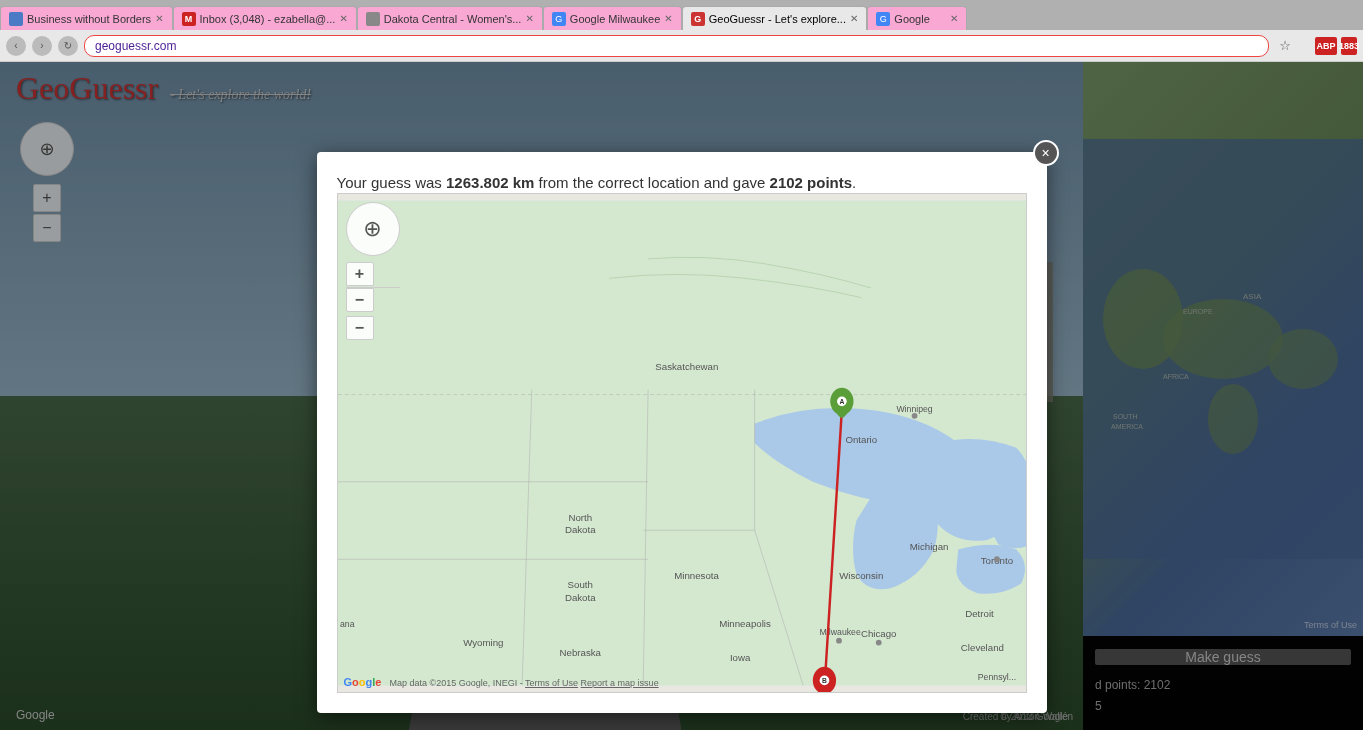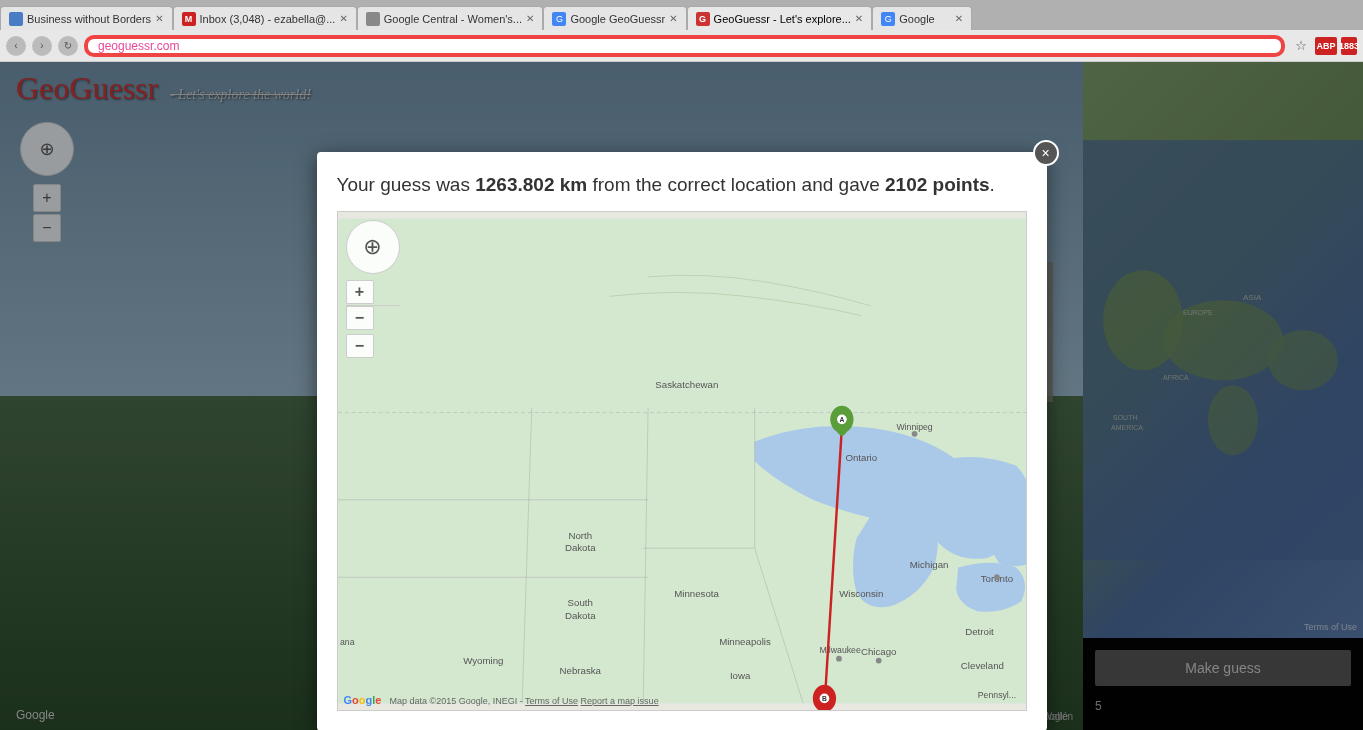--- a/index.html
+++ b/index.html
@@ -18,21 +18,21 @@
       padding-left: 0;
     }
     .tab {
       display: flex;
       align-items: center;
       height: 24px;
       padding: 0 8px;
       border-radius: 4px 4px 0 0;
       font-size: 11px;
       color: #333;
-      background: #e5e5e5;
+      background: #f9a8d4;
       border: 1px solid #aaa;
       border-bottom: none;
       max-width: 190px;
       min-width: 100px;
       overflow: hidden;
       white-space: nowrap;
       cursor: pointer;
       position: relative;
     }
     .tab.active {
@@ -72,26 +72,26 @@
       width: 20px; height: 20px;
       background: #bbb;
       border-radius: 50%;
       display: flex; align-items: center; justify-content: center;
       font-size: 10px; color: #555; cursor: pointer;
       flex-shrink: 0;
     }
     .address-input {
       flex: 1;
       height: 22px;
-      border: 4px solid #ef4444;
+      border: 1px solid #ef4444;
       border-radius: 10px;
       padding: 0 10px;
       font-size: 12px;
       background: white;
-      color: #ec4899;
+      color: #4c1d95;
     }
     .toolbar-icons {
       display: flex; gap: 4px; align-items: center;
     }
     .toolbar-icon {
       width: 20px; height: 20px;
       display: flex; align-items: center; justify-content: center;
       font-size: 13px; color: #555; cursor: pointer;
     }
 
@@ -191,21 +191,21 @@
     .mini-map-overlay {
       position: absolute; bottom: 6px; right: 6px;
       font-size: 9px; color: rgba(255,255,255,0.6);
     }
     .right-panel-bottom {
       padding: 12px;
       background: rgba(0,0,0,0.8);
     }
     .make-guess-btn {
       width: 100%;
-      padding: 10px;
+      padding: 0;
       background: #555;
       color: #ccc;
       border: none;
       font-size: 14px;
       cursor: pointer;
       text-align: center;
       border-radius: 2px;
       margin-bottom: 10px;
     }
     .score-info {
@@ -264,23 +264,23 @@
       position: absolute;
       top: -12px; right: -12px;
       width: 26px; height: 26px;
       background: #555;
       border-radius: 50%;
       display: flex; align-items: center; justify-content: center;
       color: white; font-size: 14px; cursor: pointer;
       border: 2px solid white;
     }
     .modal-title {
-      font-size: 19px;
+      font-size: 15px;
       color: #333;
-      margin-bottom: 12px;
+      margin-bottom: 0;
       line-height: 1.4;
     }
     .modal-title strong { font-weight: bold; }
     .modal-map {
       width: 100%;
       height: 500px;
       background: #e8e8e0;
       border: 1px solid #ccc;
       position: relative;
       overflow: hidden;
@@ -324,26 +324,26 @@
       <span class="tab-label">Business without Borders</span>
       <span class="tab-close">✕</span>
     </div>
     <div class="tab">
       <span class="tab-favicon" style="background:#cc2222; color:white; font-size:9px; display:flex; align-items:center; justify-content:center; font-weight:bold;">M</span>
       <span class="tab-label">Inbox (3,048) - ezabella@...</span>
       <span class="tab-close">✕</span>
     </div>
     <div class="tab">
       <span class="tab-favicon" style="background:#888;"></span>
-      <span class="tab-label">Google Central - Women's...</span>
+      <span class="tab-label">Dakota Central - Women's...</span>
       <span class="tab-close">✕</span>
     </div>
     <div class="tab">
       <span class="tab-favicon" style="background:#4285f4; color:white; font-size:9px; display:flex; align-items:center; justify-content:center;">G</span>
-      <span class="tab-label">Google GeoGuessr</span>
+      <span class="tab-label">Google Milwaukee</span>
       <span class="tab-close">✕</span>
     </div>
     <div class="tab active">
       <span class="tab-favicon" style="background:#cc3333; color:white; font-size:9px; display:flex; align-items:center; justify-content:center; font-weight:bold;">G</span>
       <span class="tab-label">GeoGuessr - Let's explore...</span>
       <span class="tab-close">✕</span>
     </div>
     <div class="tab">
       <span class="tab-favicon" style="background:#4285f4; color:white; font-size:9px; display:flex; align-items:center; justify-content:center;">G</span>
       <span class="tab-label">Google</span>
@@ -351,21 +351,21 @@
     </div>
   </div>
 
   <div class="address-bar">
     <div class="nav-btn">‹</div>
     <div class="nav-btn">›</div>
     <div class="nav-btn">↻</div>
     <input class="address-input" value="geoguessr.com" style="">
     <div class="toolbar-icons">
       <div class="toolbar-icon">☆</div>
-      <div class="toolbar-icon" style="background:#cc2222; color:white; font-size:9px; border-radius:2px; font-weight:bold; width:22px; height:18px; display:flex; align-items:center; justify-content:center;">ABP</div>
+      <div class="toolbar-icon" style="background:#cc2222; color:white; font-size:9px; border-radius:2px; font-weight:bold; width:22px; height:18px; display:flex; align-items:center; justify-content:center;margin-left:16px;">ABP</div>
       <div class="toolbar-icon" style="background:#cc2222; color:white; font-size:9px; border-radius:2px; font-weight:bold; width:16px; height:18px; display:flex; align-items:center; justify-content:center;">1883</div>
     </div>
   </div>
 </div>
 
 <div class="main-area">
 
   <div class="street-view-bg">
     <div class="sv-sky"></div>
     <div class="sv-ground"></div>
@@ -405,20 +405,21 @@
         <text x="30" y="280" font-size="7" fill="#ccc" font-family="Arial">SOUTH</text>
         <text x="28" y="290" font-size="7" fill="#ccc" font-family="Arial">AMERICA</text>
       </svg>
       <div class="mini-map-overlay">
         <span>Terms of Use</span>
       </div>
     </div>
     <div class="right-panel-bottom">
       <button class="make-guess-btn">Make guess</button>
       <div class="score-info">
+        <div>d points: 2102</div>
         <div>5</div>
       </div>
     </div>
   </div>
 
   <div class="google-watermark">Google</div>
 
   <div class="geoguessr-footer">Created by Anton Wallén</div>
 
   <div style="position:absolute; bottom:8px; right:295px; font-size:10px; color:#aaa;">© 2013 Google</div>

